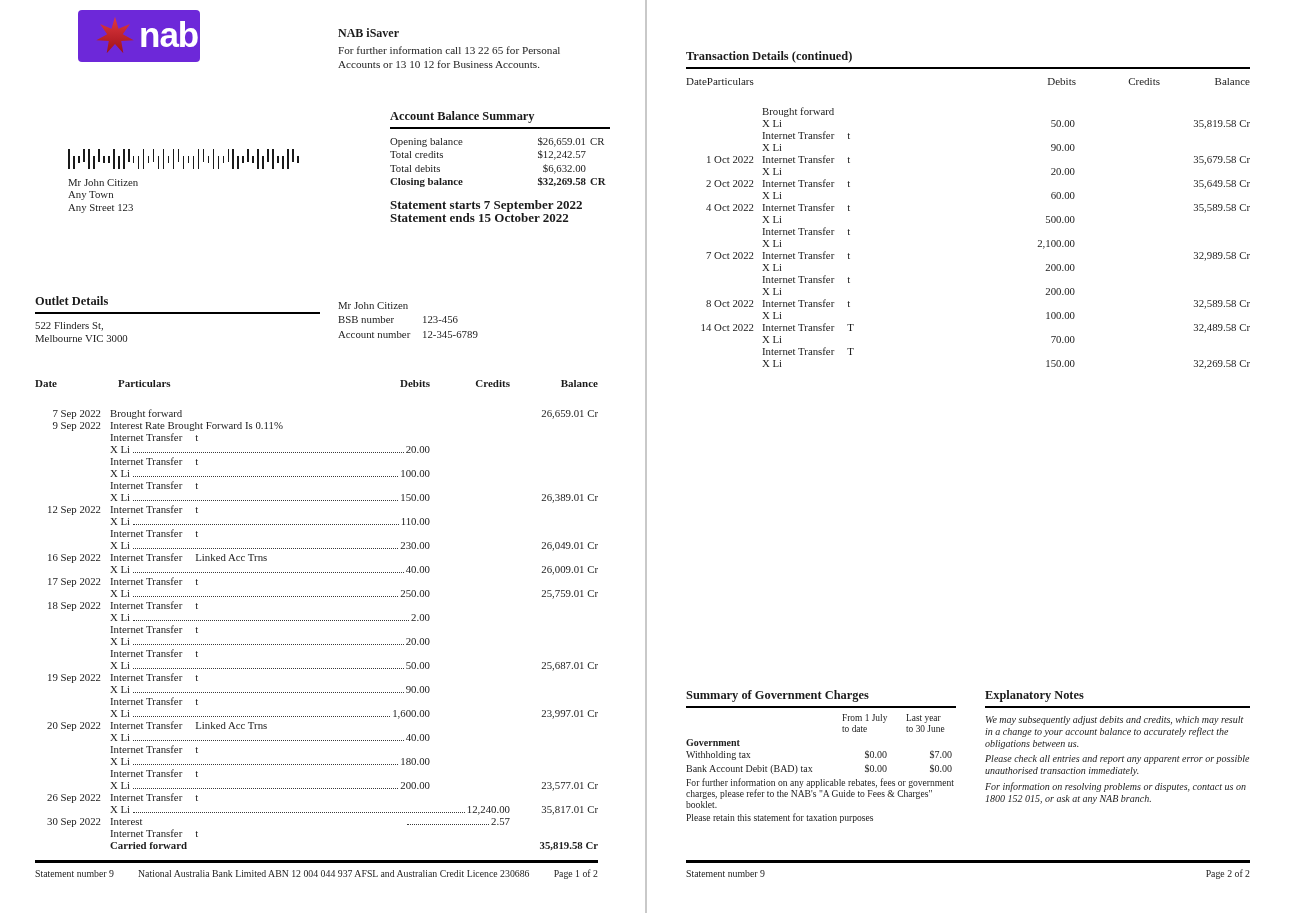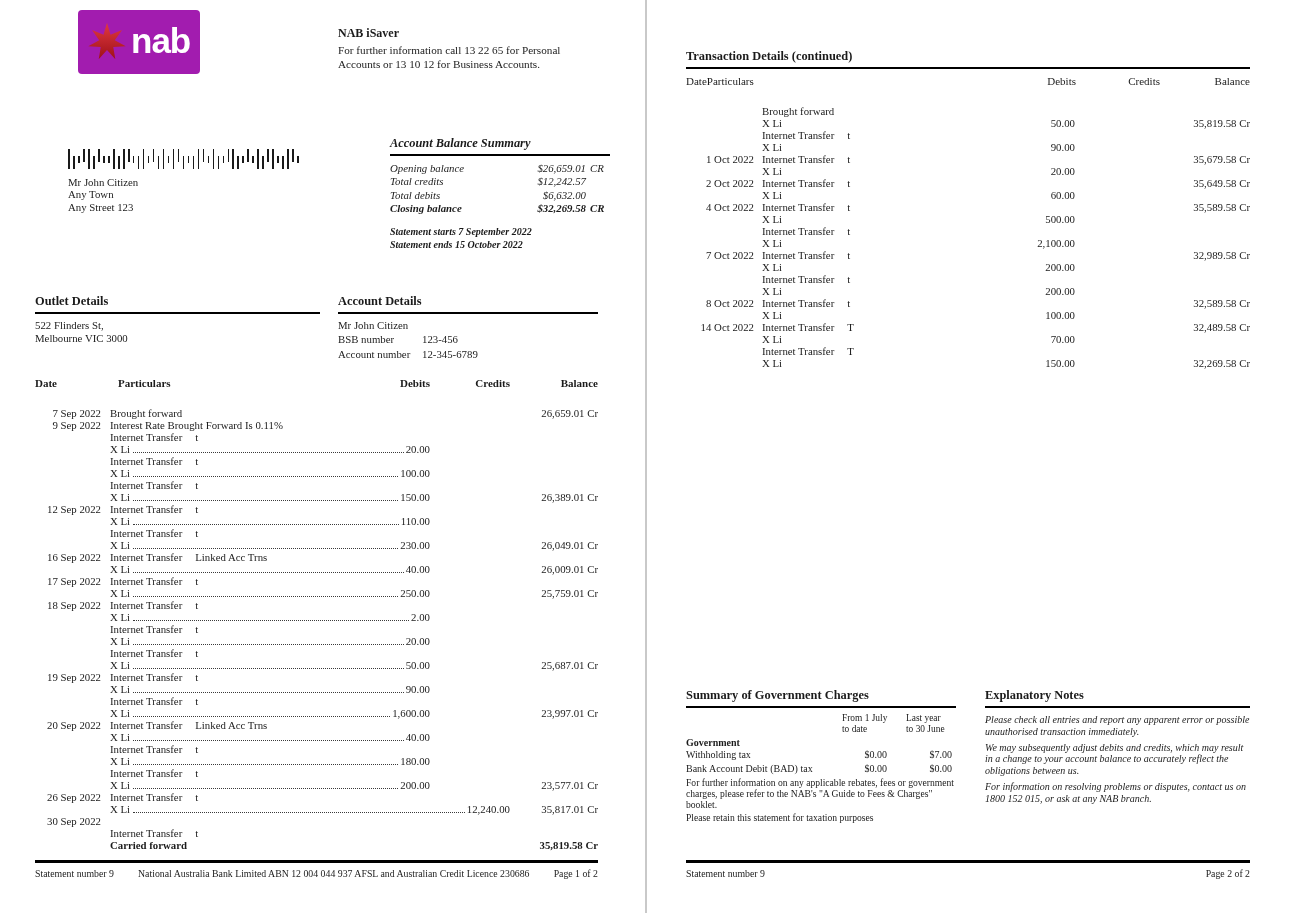--- a/index.html
+++ b/index.html
@@ -6,49 +6,49 @@
   body{
     width:1295px;height:913px;background:#ffffff;position:relative;overflow:hidden;
     font-family:"Liberation Serif", serif;color:#1b1b1b;font-size:10.8px;
   }
   .abs{position:absolute;}
 
   
   .page-divider{position:absolute;left:645px;top:0;width:2px;height:913px;background:#c9c9c9;}
 
   
-  .logo-box{left:78px;top:10px;width:122px;height:64px;background:#a21caf;border-radius:4px;
-    display:flex;align-items:center;padding-left:9px;box-sizing:border-box;}
+  .logo-box{left:78px;top:10px;width:122px;height:52px;background:#6d28d9;border-radius:4px;
+    display:flex;align-items:center;padding-left:17px;box-sizing:border-box;}
   .logo-text{color:#fff;font-family:"Liberation Sans",sans-serif;font-weight:bold;
     font-size:35px;letter-spacing:-1px;margin-left:4px;line-height:1;padding-bottom:4px;}
 
   
   .product-block{left:338px;top:26px;width:270px;}
   .product-name{font-weight:bold;font-size:12px;margin-bottom:2px;}
   .product-line{font-size:11.2px;line-height:14px;}
 
   
   .barcode{left:68px;top:149px;width:240px;height:22px;display:flex;align-items:flex-start;}
   .bar{width:1.7px;background:#1a1a1a;margin-right:3.3px;flex:none;}
   .bar.F{height:20px;margin-top:0;}
   .bar.A{height:13px;margin-top:0;}
   .bar.D{height:13px;margin-top:7px;}
   .bar.T{height:7px;margin-top:7px;}
   .address{left:68px;top:176px;line-height:12.3px;}
 
   
-  .abs-block{left:390px;top:136px;width:220px;font-style:italic;}
+  .abs-block{left:390px;top:109px;width:220px;}
   .sec-title{font-weight:bold;font-size:12.4px;border-bottom:2.5px solid #000;padding-bottom:3px;}
   .abs-rows{margin-top:6px;}
   .abs-row{display:flex;line-height:13.4px;}
   .abs-row .lbl{flex:1;}
   .abs-row .val{width:90px;text-align:right;}
   .abs-row .sfx{width:20px;padding-left:4px;}
   .abs-row.bold{font-weight:bold;}
-  .stmt-dates{margin-top:9px;font-weight:bold;font-size:10px;line-height:13.5px;}
+  .stmt-dates{margin-top:9px;font-weight:bold;font-size:13px;line-height:13.5px;}
 
   
   .outlet-block{left:35px;top:294px;width:285px;}
   .acct-block{left:338px;top:294px;width:260px;}
   .det-lines{margin-top:5px;line-height:12.5px;}
   .acct-row{display:flex;line-height:15.2px;}
   .acct-row .lbl{width:84px;}
 
   
   .tx-block-1{left:35px;top:371px;width:563px;}
@@ -218,21 +218,20 @@
 
 <div class="abs outlet-block">
   <div class="sec-title">Outlet Details</div>
   <div class="det-lines" id="outlet-lines">
       <div>522 Flinders St,</div>
       <div>Melbourne VIC 3000</div>
     </div>
 </div>
 
 <div class="abs acct-block">
-  <div class="sec-title">Account Details</div>
   <div class="det-lines">
     <div>Mr John Citizen</div>
     <div id="acct-rows">
         <div class="acct-row">
           <span class="lbl">BSB number</span>
           <span>123-456</span>
         </div>
         <div class="acct-row">
           <span class="lbl">Account number</span>
           <span>12-345-6789</span>
@@ -506,20 +505,26 @@
         <span class="c-date"></span>
         <div class="c-content" style="width: 400px;">
           <span class="c-text">X Li</span>
           <div class="led"></div>
           <span class="c-amt">12,240.00</span>
         </div>
         <span class="c-bal">35,817.01 Cr</span>
       </div>
       <div class="tx-row">
         <span class="c-date">30 Sep 2022</span>
+        <div class="c-content" style="width: 400px;">
+          <span class="c-text">Interest</span>
+          <div class="sp"></div>
+          <div class="led short"></div>
+          <span class="c-amt">2.57</span>
+        </div>
       </div>
       <div class="tx-row">
         <span class="c-date"></span>
         <div class="c-content">
           <span class="c-text">Internet Transfer</span>
           <span class="c-sub">t</span>
         </div>
       </div>
       <div class="tx-row bold">
         <span class="c-date"></span>
@@ -750,22 +755,22 @@
     </div>
   <div class="gov-notes" id="gov-notes">
       <p>For further information on any applicable rebates, fees or government charges, please refer to the NAB's "A Guide to Fees &amp; Charges" booklet.</p>
       <p>Please retain this statement for taxation purposes</p>
     </div>
 </div>
 
 <div class="abs exp-block">
   <div class="sec-title">Explanatory Notes</div>
   <div class="exp-notes" id="exp-notes">
+      <p>We may subsequently adjust debits and credits, which may result in a change to your account balance to accurately reflect the obligations between us.</p>
       <p>Please check all entries and report any apparent error or possible unauthorised transaction immediately.</p>
-      <p>We may subsequently adjust debits and credits, which may result in a change to your account balance to accurately reflect the obligations between us.</p>
       <p>For information on resolving problems or disputes, contact us on 1800 152 015, or ask at any NAB branch.</p>
     </div>
 </div>
 
 <div class="abs foot-line-2"></div>
 <div class="abs foot-row-2">
   <span>Statement number 9</span>
   <span>Page 2 of 2</span>
 </div>
 

